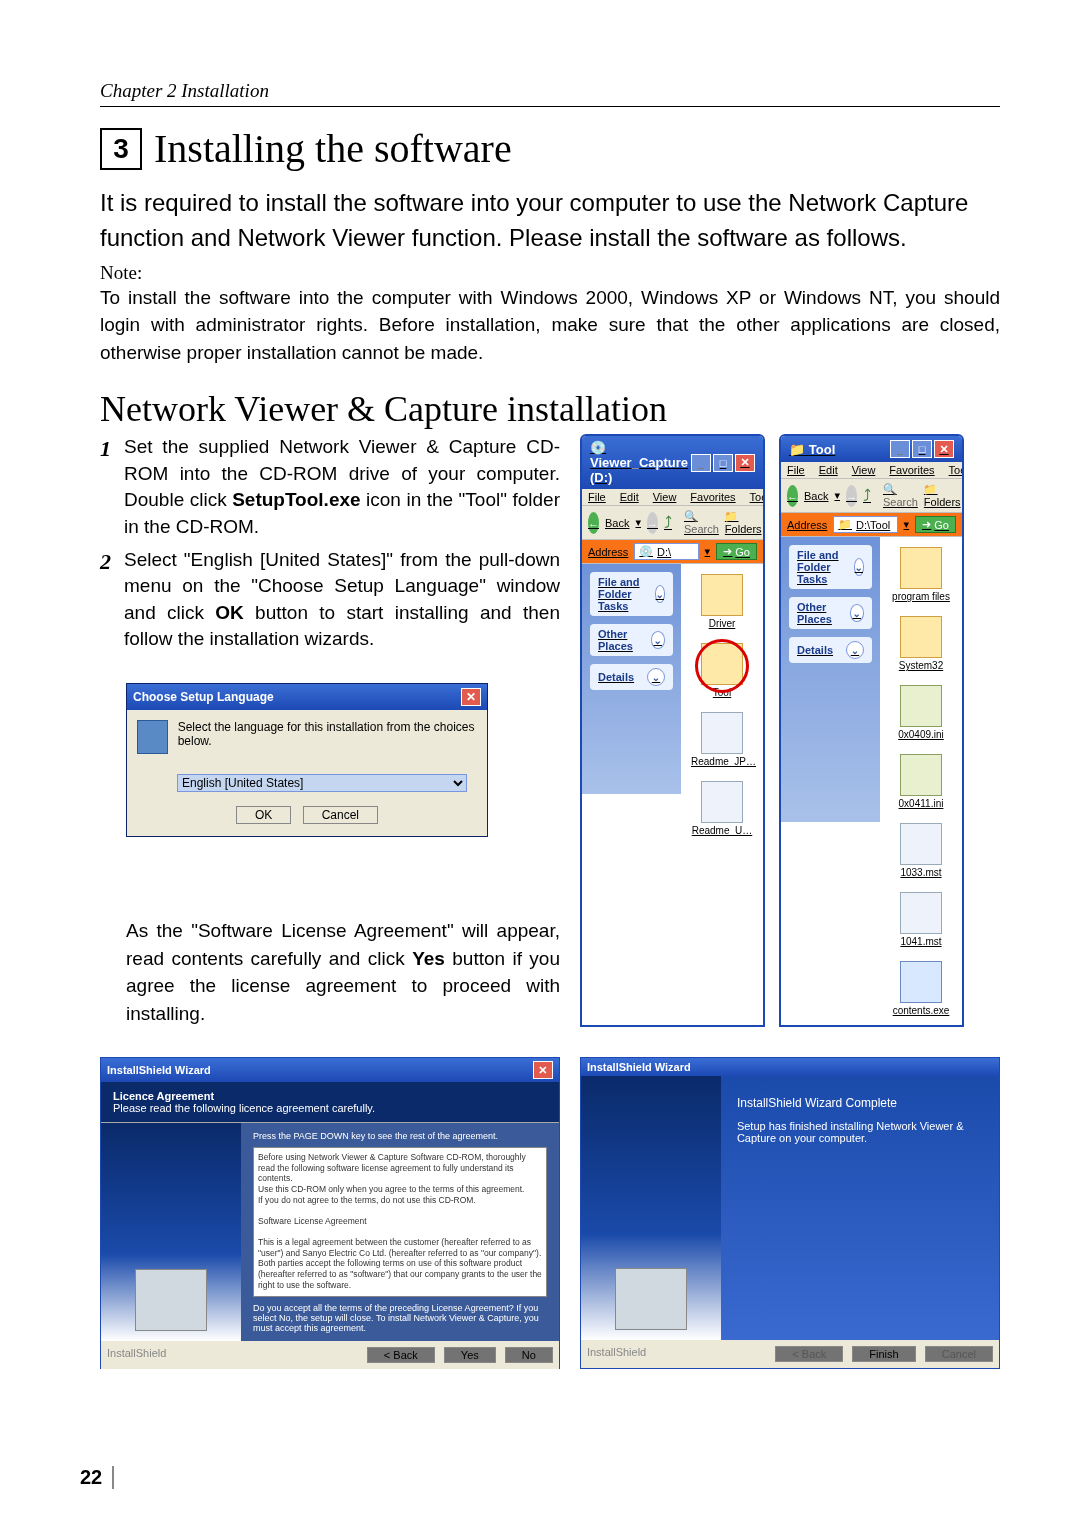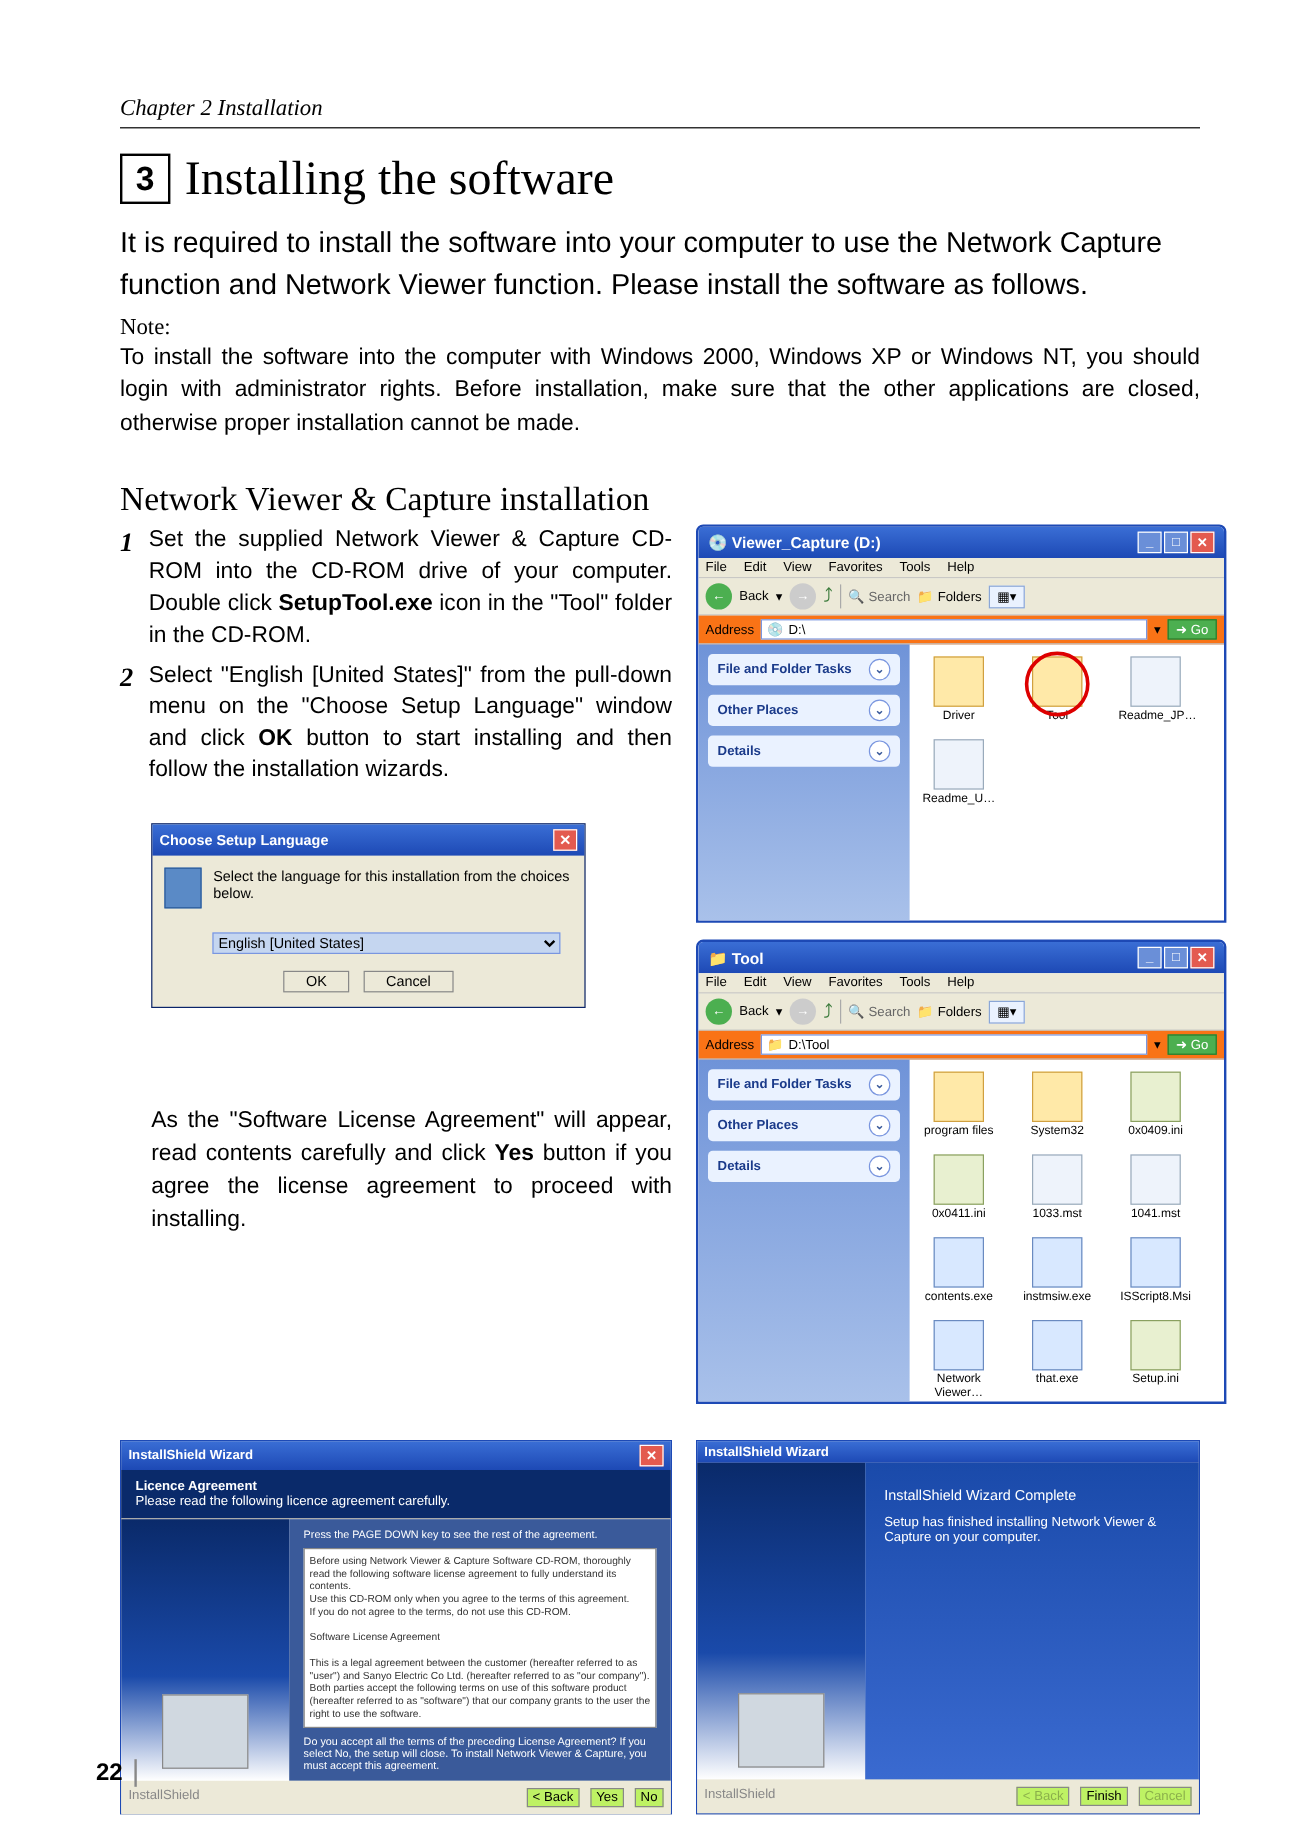--- a/index.html
+++ b/index.html
@@ -55,36 +55,36 @@
     font-size: 19px;
     margin-top: 6px;
   }
   .note-body {
     font-family: Arial, Helvetica, sans-serif;
     font-size: 19px;
     line-height: 1.45;
     text-align: justify;
   }
   .h2 {
-    font-size: 28px;
-    margin-top: 35px;
+    font-size: 36px;
+    margin-top: 22px;
     margin-bottom: 4px;
   }
   .two-col {
     display: flex;
     gap: 20px;
   }
   .left-col {
     width: 460px;
   }
   .right-col {
     width: 384px;
     display: flex;
-    flex-direction: column;
     gap: 14px;
+    text-decoration: underline;
   }
   .step-item {
     display: flex;
     gap: 8px;
     font-family: Arial, Helvetica, sans-serif;
     font-size: 19px;
     line-height: 1.4;
     text-align: justify;
     margin-bottom: 6px;
   }
@@ -367,23 +367,23 @@
     line-height:1.25;
   }
   .wiz-footer {
     background:#ece9d8;
     padding:6px;
     text-align:right;
   }
   .wiz-footer button {
     font-family: Tahoma, Arial, sans-serif;
     font-size:11px;
-    padding:1px 4px;
+    padding:1px 16px;
     margin-left:6px;
-    background:#bef264;
+    background:#737373;
     border:1px solid #888;
   }
   .wiz-complete-body {
     flex:1; display:flex;
   }
   .wiz-complete-text {
     flex:1;
     background: linear-gradient(#1a4aaa, #3a6ad0);
     color:#fff;
     padding:20px 16px;

